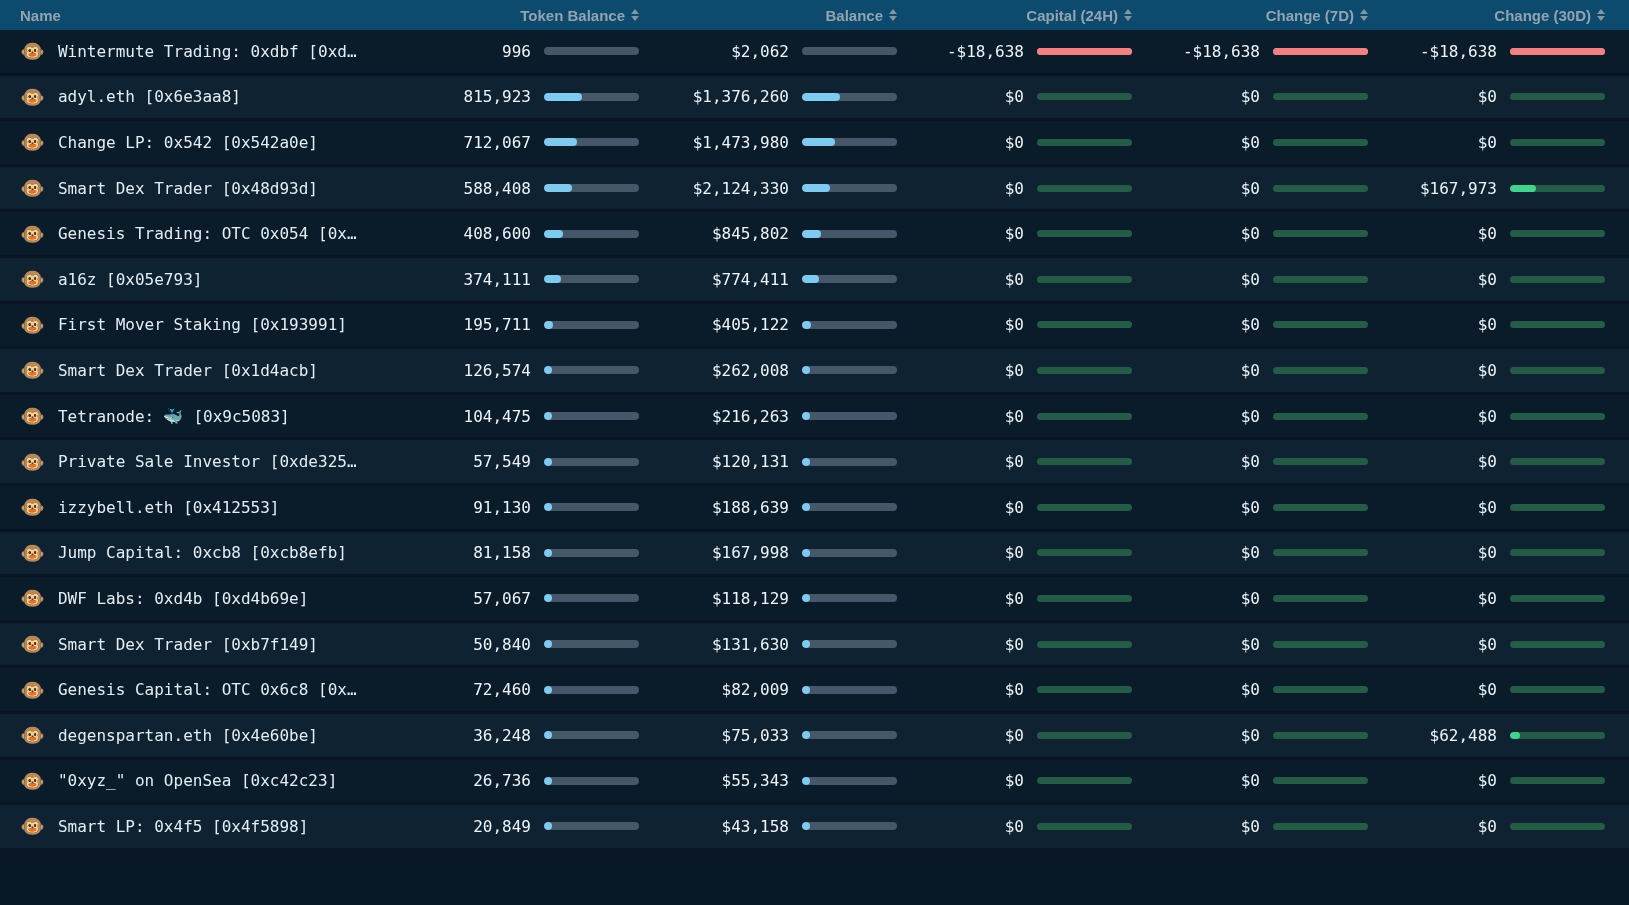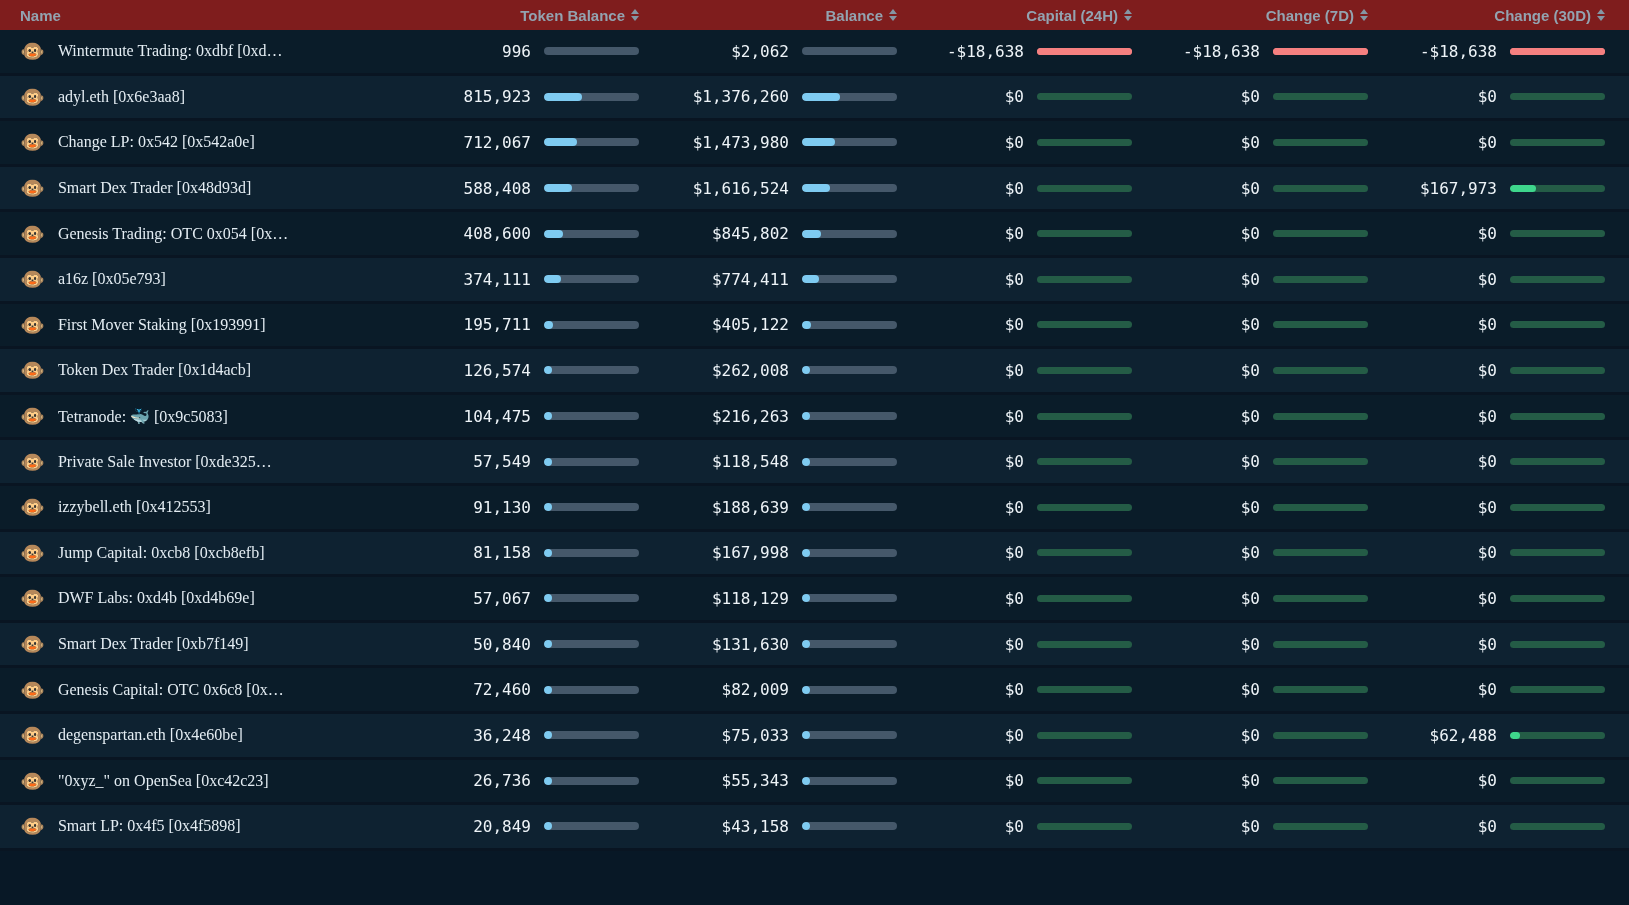--- a/index.html
+++ b/index.html
@@ -8,40 +8,40 @@
 
   .table { width:1629px; height:905px; display:flex; flex-direction:column; }
 
   .grid {
     display:grid;
     grid-template-columns:413px 226px 258px 235px 236px 237px;
     align-items:center;
   }
 
   .header {
-    height:30px; background:#7f1d1d; flex:0 0 30px;
+    height:30px; background:#0c4a6e; flex:0 0 30px;
     font-family:"Liberation Sans","DejaVu Sans",sans-serif;
     font-size:15px; font-weight:600; color:#93a3b0;
   }
   .hcell { display:flex; align-items:center; justify-content:flex-end; gap:6px; padding-right:0; }
   .hcell.first { justify-content:flex-start; padding-left:20px; }
 
   .sort { display:inline-flex; flex-direction:column; gap:2px; cursor:pointer; }
   .sort .up { width:0; height:0; border-left:4px solid transparent; border-right:4px solid transparent; border-bottom:5px solid #8496a4; }
   .sort .dn { width:0; height:0; border-left:4px solid transparent; border-right:4px solid transparent; border-top:5px solid #8496a4; }
 
   .rows { flex:1 1 auto; }
   .row { height:45.6px; border-bottom:3px solid #091522; cursor:pointer; }
   .row:nth-child(odd)  { background:#0a1c29; }
   .row:nth-child(even) { background:#0e2231; }
 
   .namecell { display:flex; align-items:center; gap:13px; padding-left:20px; overflow:hidden; }
   .emoji { font-size:20px; line-height:1; flex:0 0 auto; }
   .name {
-    color:#e4edf3; font-size:16px; white-space:nowrap; overflow:hidden;font-family:Liberation Serif, serif;
+    color:#e4edf3; font-size:16px; white-space:nowrap; overflow:hidden;
   }
 
   .valcell { display:flex; align-items:center; justify-content:flex-end; gap:13px; }
   .val { color:#eef4f8; font-size:16px; white-space:nowrap; }
 
   .bar { position:relative; width:95px; height:8px; border-radius:4px; background:#4a5c6d; overflow:hidden; flex:0 0 95px; }
   .bar .fill { position:absolute; left:0; top:0; bottom:0; border-radius:4px; }
 
   .bar.blue   { background:#45586a; }
   .bar.blue .fill { background:#7ecbf1; }
@@ -213,21 +213,21 @@
       <span class="emoji">🐵</span>
       <span class="name">Smart Dex Trader [0x48d93d]</span>
     </div>
     <div class="valcell">
       <span class="val">588,408</span>
       <span class="bar blue">
             <span class="fill" style="width: max(29%, 8px);"></span>
           </span>
     </div>
     <div class="valcell">
-      <span class="val">$1,616,524</span>
+      <span class="val">$2,124,330</span>
       <span class="bar blue">
             <span class="fill" style="width: max(29%, 8px);"></span>
           </span>
     </div>
     <div class="valcell">
       <span class="val">$0</span>
       <span class="bar green">
             <span class="fill" style="width: 0px;"></span>
           </span>
     </div>
@@ -352,21 +352,21 @@
       <span class="val">$0</span>
       <span class="bar green">
             <span class="fill" style="width: 0px;"></span>
           </span>
     </div>
   </div>
 
   <div class="row grid">
     <div class="namecell">
       <span class="emoji">🐵</span>
-      <span class="name">Token Dex Trader [0x1d4acb]</span>
+      <span class="name">Smart Dex Trader [0x1d4acb]</span>
     </div>
     <div class="valcell">
       <span class="val">126,574</span>
       <span class="bar blue">
             <span class="fill" style="width: max(6%, 8px);"></span>
           </span>
     </div>
     <div class="valcell">
       <span class="val">$262,008</span>
       <span class="bar blue">
@@ -435,21 +435,21 @@
       <span class="emoji">🐵</span>
       <span class="name">Private Sale Investor [0xde325…</span>
     </div>
     <div class="valcell">
       <span class="val">57,549</span>
       <span class="bar blue">
             <span class="fill" style="width: max(4.7%, 8px);"></span>
           </span>
     </div>
     <div class="valcell">
-      <span class="val">$118,548</span>
+      <span class="val">$120,131</span>
       <span class="bar blue">
             <span class="fill" style="width: max(4.7%, 8px);"></span>
           </span>
     </div>
     <div class="valcell">
       <span class="val">$0</span>
       <span class="bar green">
             <span class="fill" style="width: 0px;"></span>
           </span>
     </div>

